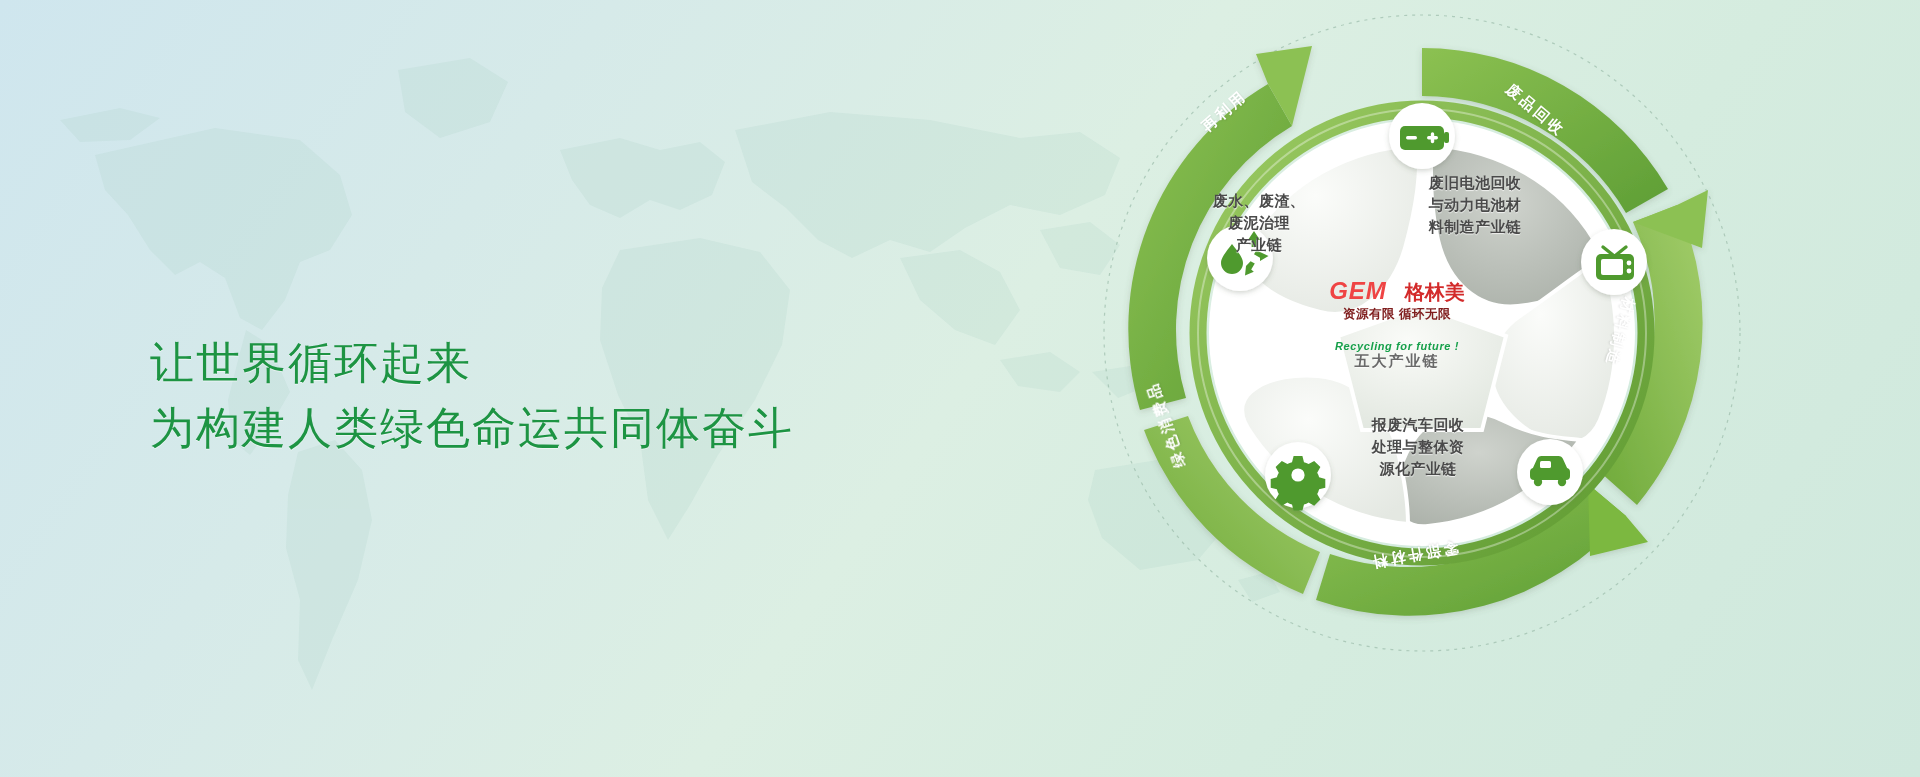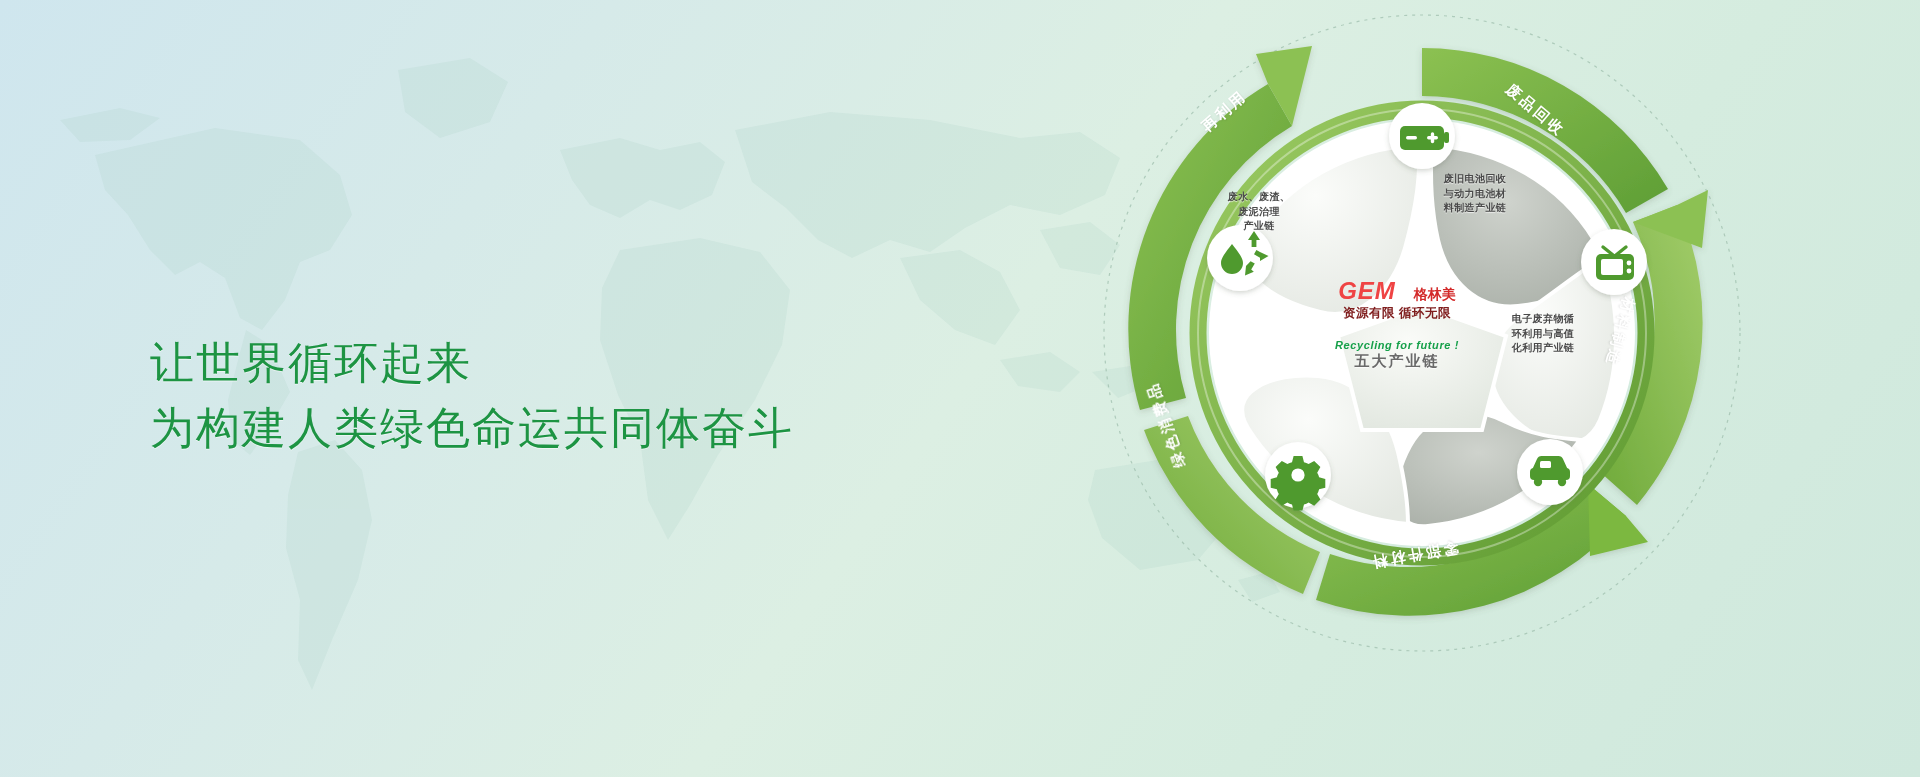--- a/index.html
+++ b/index.html
@@ -21,39 +21,39 @@
     letter-spacing:2px;font-weight:400;
     text-shadow:0 1px 0 rgba(255,255,255,.5);
   }
   .headline div{white-space:nowrap;}
 
   
   #diagram{position:absolute;left:1020px;top:0;width:900px;height:777px;}
 
   
   .chain-label{
-    position:absolute;color:#4a4a4a;font-size:10px;line-height:1.45;
+    position:absolute;color:#4a4a4a;font-size:15px;line-height:1.45;
     text-align:center;font-weight:700;letter-spacing:.4px;
     text-shadow:0 1px 1px rgba(255,255,255,.75);
     white-space:pre-line;
   }
   .ring-label{
     position:absolute;color:#ffffff;font-size:15px;font-weight:700;
     letter-spacing:3px;white-space:nowrap;
     text-shadow:0 1px 2px rgba(0,0,0,.12);
   }
 
   
   .center-logo{
     position:absolute;left:1327px;top:355px;width:140px;text-align:center;
     line-height:1;
   }
   .logo-row1{font-size:24px;font-weight:700;letter-spacing:0;}
   .logo-gem{color:#ef4444;font-style:italic;letter-spacing:1px;}
-  .logo-cn{color:#d32a2a;font-weight:700;font-size:14px;margin-left:18px;font-family:Liberation Mono, monospace;}
+  .logo-cn{color:#d32a2a;font-weight:700;font-size:20px;margin-left:18px;font-family:Liberation Mono, monospace;}
   .logo-row2{color:#7f1d1d;font-size:12.5px;font-weight:700;margin-top:4px;letter-spacing:.5px;}
   .logo-row3{color:#16a04a;font-size:11px;font-weight:700;margin-top:20px;letter-spacing:.6px;font-style:italic;}
   .center-title{
     position:absolute;left:1327px;top:427px;width:140px;text-align:center;
     color:#6a6a6a;font-size:15px;font-weight:700;letter-spacing:2px;
     text-shadow:0 1px 1px rgba(255,255,255,.8);
   }
 </style>
 </head>
 <body>
@@ -271,24 +271,24 @@
 
   
   <div class="chain-label" style="left:173px;top:190px;width:132px;">废水、废渣、
 废泥治理
 产业链</div>
 
   <div class="chain-label" style="left:385px;top:172px;width:140px;">废旧电池回收
 与动力电池材
 料制造产业链</div>
 
-  <div class="chain-label" style="left:458px;top:312px;width:130px;">电子废弃物循
-环利用与高值
-化利用产业链</div>
-
+
+  <div class="chain-label" style="left:332px;top:414px;width:132px;">报废汽车回收
+处理与整体资
+源化产业链</div>
 
 
   
   <div class="center-logo" style="left:307px;top:279px;">
     <div class="logo-row1">
       <span class="logo-gem">GEM</span><span class="logo-cn">格林美</span>
     </div>
     <div class="logo-row2">资源有限  循环无限</div>
     <div class="logo-row3">Recycling for future !</div>
   </div>

